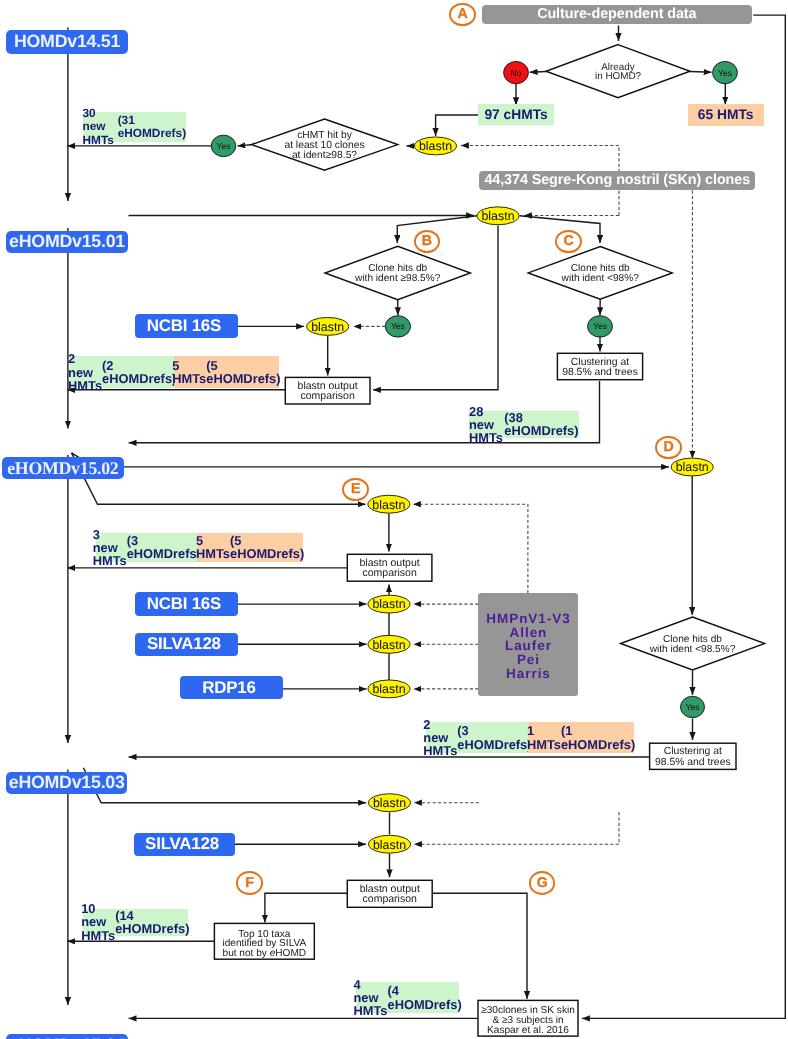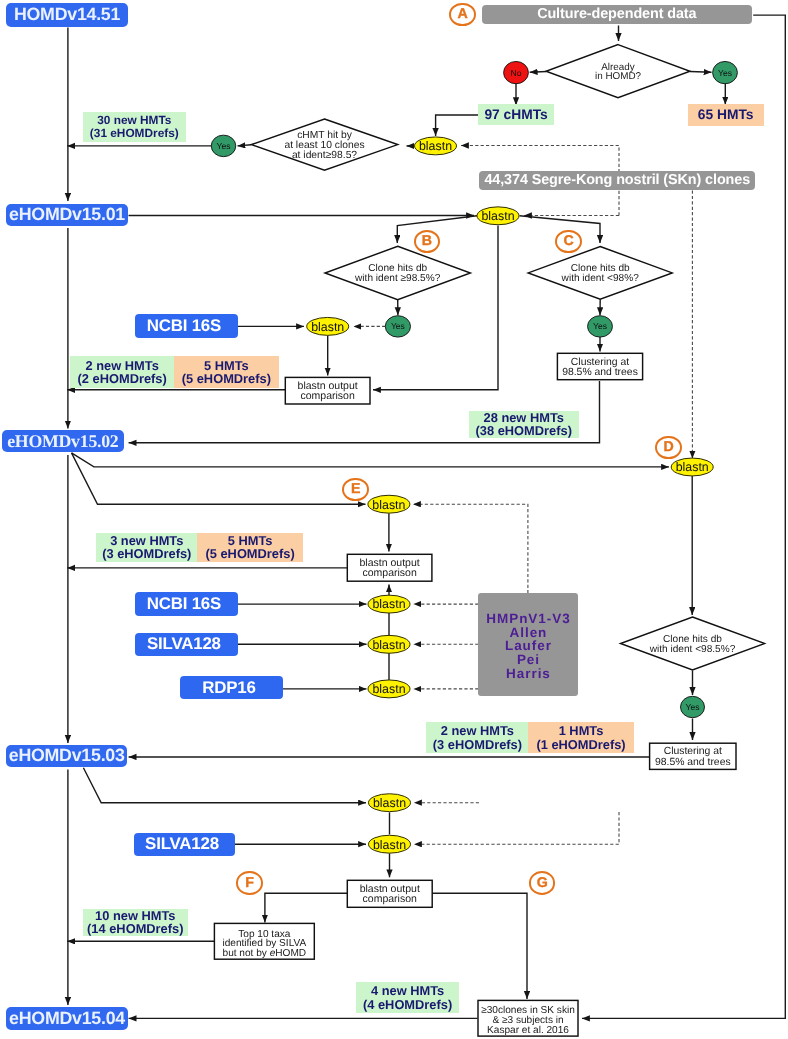--- a/index.html
+++ b/index.html
@@ -5,32 +5,32 @@
 <style>
   html,body{margin:0;padding:0;background:#ffffff;}
   body{width:788px;height:1039px;overflow:hidden;
        font-family:"Liberation Sans","DejaVu Sans",sans-serif;
        -webkit-font-smoothing:antialiased;text-rendering:geometricPrecision;}
   #root{position:relative;width:788px;height:1039px;background:#fff;}
   #wires{position:absolute;left:0;top:0;}
   .node{position:absolute;box-sizing:border-box;display:flex;align-items:center;
         justify-content:center;text-align:center;}
   .vbox{background:#3069f0;border-radius:5px;color:#eaf1ff;font-weight:bold;
-        font-size:17.8px;letter-spacing:-0.25px;}
+        font-size:17.8px;letter-spacing:-0.25px;margin-top:27px;}
   .dbbox{background:#2f68f0;border-radius:4px;color:#ffffff;font-weight:bold;
          font-size:16.9px;letter-spacing:-0.2px;padding-right:5px;box-sizing:border-box;}
   .gbar{background:#969696;border-radius:4px;color:#ffffff;font-weight:bold;
         font-size:14.4px;letter-spacing:-0.1px;}
   .gblock{background:#969696;border-radius:3px;color:#4c1d95;font-weight:bold;
           font-size:13.5px;line-height:13.9px;flex-direction:column;letter-spacing:0.95px;
           padding-top:4px;box-sizing:border-box;}
   .gblock span{padding-left:0.95px;}
   .badge{position:absolute;display:flex;}
   .badge .cell{box-sizing:border-box;display:flex;align-items:center;justify-content:center;
-        flex-direction:column;color:#191970;font-weight:bold;font-size:inherit;line-height:inherit;}
+        flex-direction:row;color:#191970;font-weight:bold;font-size:inherit;line-height:inherit;}
   .cell.green{background:#ccf5cc;}
   .cell.orange{background:#fbceA3;}
   .letter{position:absolute;border:2.15px solid #e4731a;border-radius:50%;
           color:#e4731a;font-weight:bold;display:flex;align-items:center;
           justify-content:center;background:transparent;box-sizing:border-box;
           -webkit-text-stroke:0.35px #e4731a;padding-bottom:0.5px;}
 </style>
 </head>
 <body>
 

